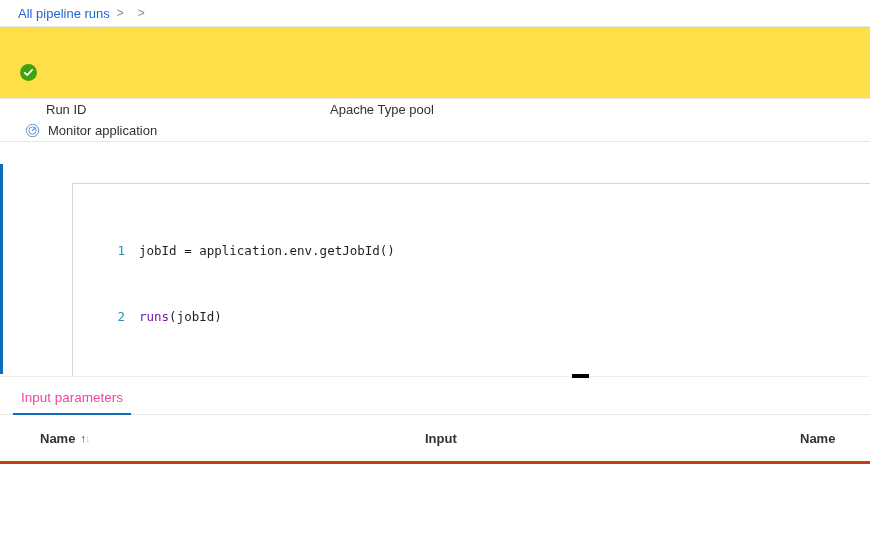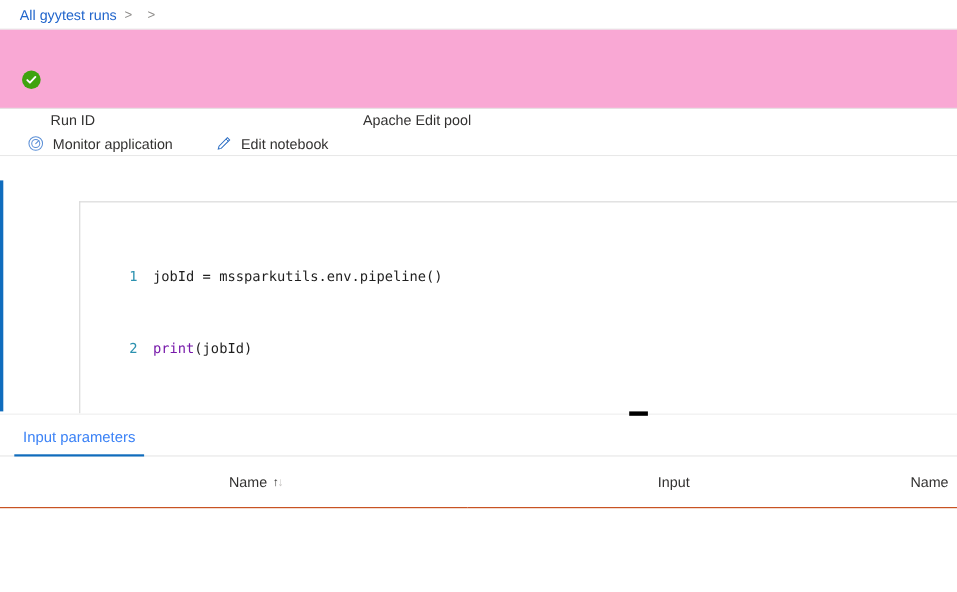--- a/index.html
+++ b/index.html
@@ -38,21 +38,21 @@
     font-size: 12px;
     margin: 0 7px;
     user-select: none;
   }
 
   
   .summary {
     position: relative;
     height: 71px;
     border-bottom: 1px solid #e6e6e6;
-    background: #f9a8d4;
+    background: #fde047;
   }
   .status-icon {
     position: absolute;
     left: 20px;
     top: 37px;
     width: 17px;
     height: 17px;
     border-radius: 50%;
     background: #3fa30f;
     display: flex;
@@ -187,46 +187,46 @@
     border-bottom: 1px solid #e6e6e6;
     display: flex;
     align-items: flex-end;
     padding-left: 13px;
     box-sizing: border-box;
   }
   .tab {
     position: relative;
     padding: 0 8px 9px 8px;
     font-size: 13.5px;
-    color: #3b82f6;
+    color: #ec4899;
     cursor: pointer;
     white-space: nowrap;
   }
   .tab.active::after {
     content: "";
     position: absolute;
     left: 0;
     right: 0;
     bottom: -1px;
     height: 2px;
     background: #0f6cbd;
   }
   .param-table {
     width: 100%;
     border-collapse: collapse;
     table-layout: fixed;
   }
   .param-table th {
-    text-align: center;
-    font-weight: normal;
+    text-align: left;
+    font-weight: bold;
     font-size: 13px;
     color: #323130;
     height: 46px;
     padding: 0;
-    border-bottom: 1px solid #c2410c;
+    border-bottom: 3px solid #c2410c;
     vertical-align: middle;
     white-space: nowrap;
   }
   .th-name  { width: 385px; padding-left: 40px !important; }
   .th-type  { width: 375px; }
   .th-value { width: 90px; }
   .sort-glyph {
     display: inline-block;
     margin-left: 5px;
     font-size: 11px;
@@ -234,72 +234,63 @@
     vertical-align: 1px;
   }
   .sort-up   { color: #323130; }
   .sort-down { color: #c8c6c4; }
   .param-body-empty { height: 82px; }
 </style>
 </head>
 <body>
 
 <div class="breadcrumb-bar">
-  <span class="crumb-link">All gyytest runs</span>
+  <span class="crumb-link">All pipeline runs</span>
   <span class="crumb-sep">&gt;</span>
   <span class="crumb-sep">&gt;</span>
 </div>
 
 <div class="summary">
   <div class="status-icon">
     <svg width="11" height="11" viewBox="0 0 12 12" aria-hidden="true">
       <path d="M2 6.3 L4.6 8.9 L10 3.2" stroke="#ffffff" stroke-width="1.9" fill="none" stroke-linecap="round" stroke-linejoin="round"></path>
     </svg>
   </div>
   <div class="summary-cols">
     <span class="col-label col-runid">Run ID</span>
-    <span class="col-label col-pool">Apache Edit pool</span>
+    <span class="col-label col-pool">Apache Type pool</span>
   </div>
 </div>
 
 <div class="toolbar">
   <button class="tool-btn">
     <span class="tool-icon">
       <svg width="15" height="15" viewBox="0 0 16 16" aria-hidden="true">
         <circle cx="8" cy="8" r="6.6" fill="none" stroke="#5b8fd6" stroke-width="1"></circle>
         <circle cx="8" cy="8" r="3.9" fill="none" stroke="#5b8fd6" stroke-width="1"></circle>
         <path d="M8 8 L11 5.2" stroke="#5b8fd6" stroke-width="1.1" stroke-linecap="round"></path>
       </svg>
     </span>
     <span>Monitor application</span>
   </button>
-  <button class="tool-btn">
-    <span class="tool-icon">
-      <svg width="15" height="15" viewBox="0 0 16 16" aria-hidden="true">
-        <path d="M11.4 2.3 L13.6 4.5 L5.4 12.7 L2.6 13.4 L3.3 10.6 Z" fill="none" stroke="#2e6fc4" stroke-width="1"></path>
-        <path d="M10.1 3.6 L12.3 5.8" stroke="#2e6fc4" stroke-width="0.9"></path>
-      </svg>
-    </span>
-    <span>Edit notebook</span>
-  </button>
 </div>
 
 <div class="notebook-region">
   <div class="cell-marker"></div>
   <div class="code-box">
     <div class="code-lines">
 
       <div class="code-line">
         <span class="ln">1</span>
-        <span class="lc"><span class="tok-fn">jobId = mssparkutils.env.pipeline()</span></span>
+        <span class="lc"><span class="tok-fn">jobId = application.env.getJobId()</span></span>
       </div>
 
       <div class="code-line">
         <span class="ln">2</span>
-        <span class="lc"><span class="tok-kw">print</span>(jobId)</span>
+        <span class="lc"><span class="tok-kw">runs</span>(jobId)</span>
       </div>
 
       <div class="code-line">
         <span class="ln">3</span>
         <span class="lc">mssparkutils.fs.unmount(<span class="tok-str">"/gyytest"</span>)</span>
       </div>
 
       
 
       

